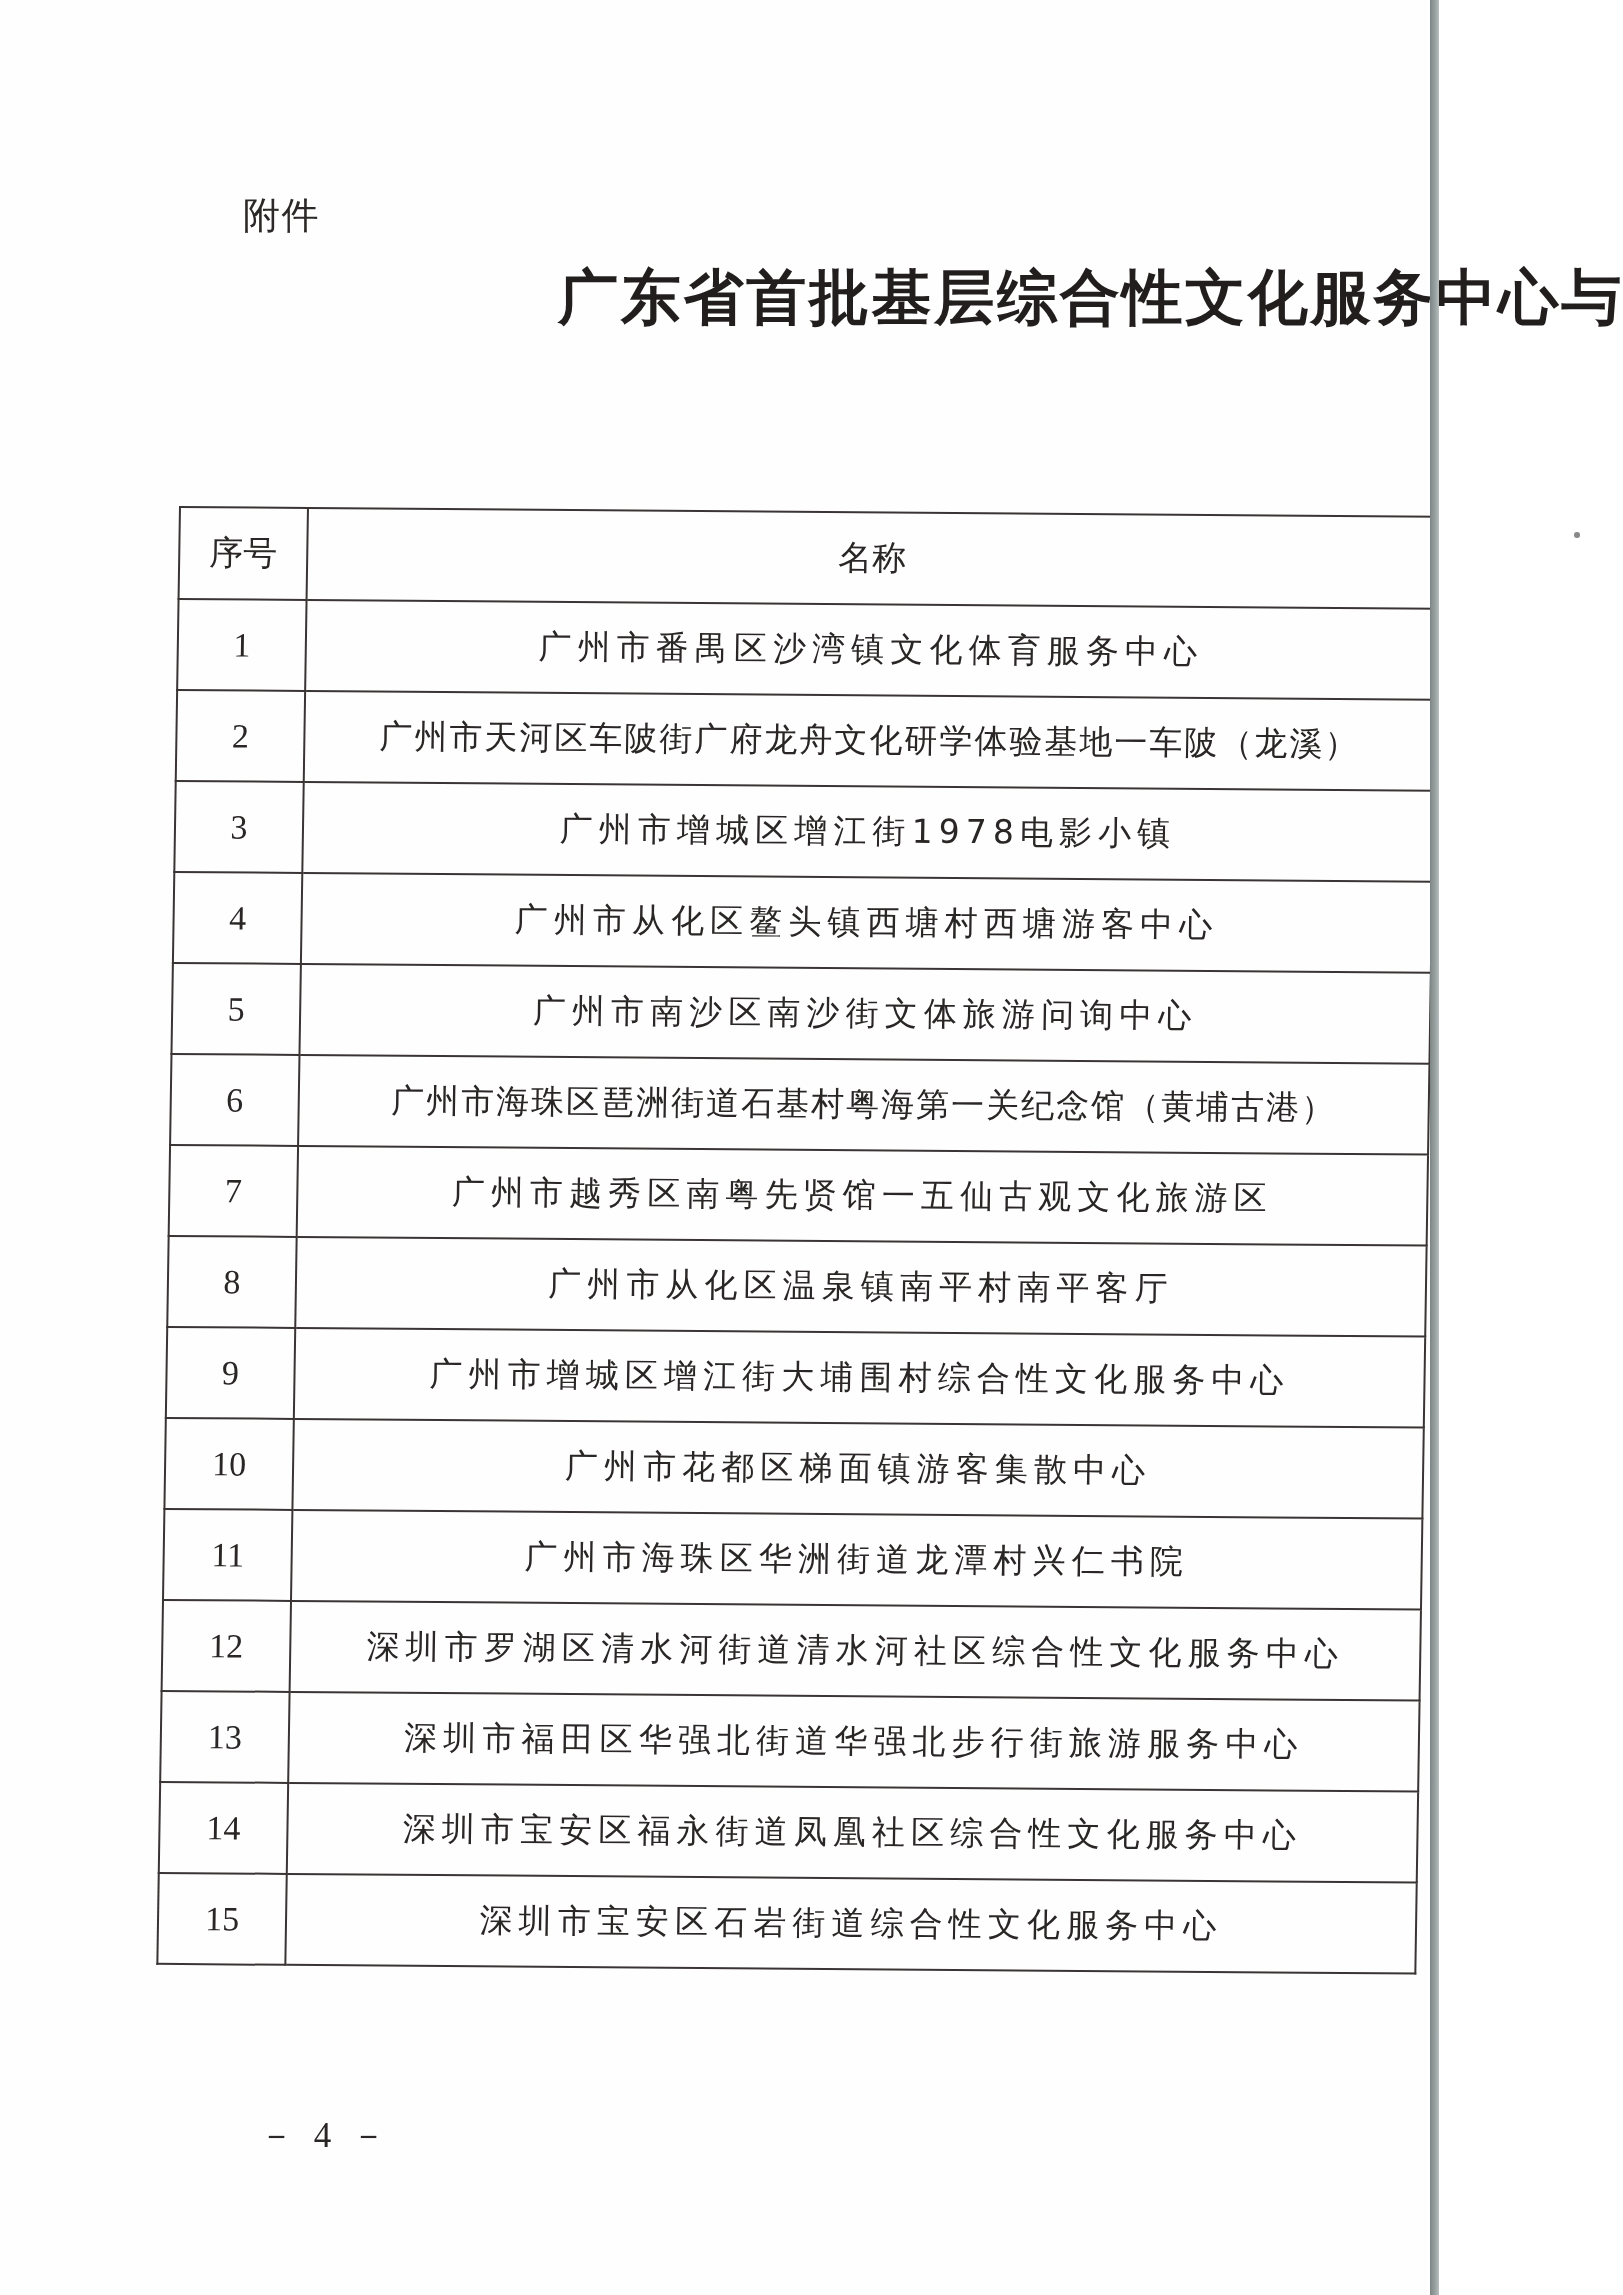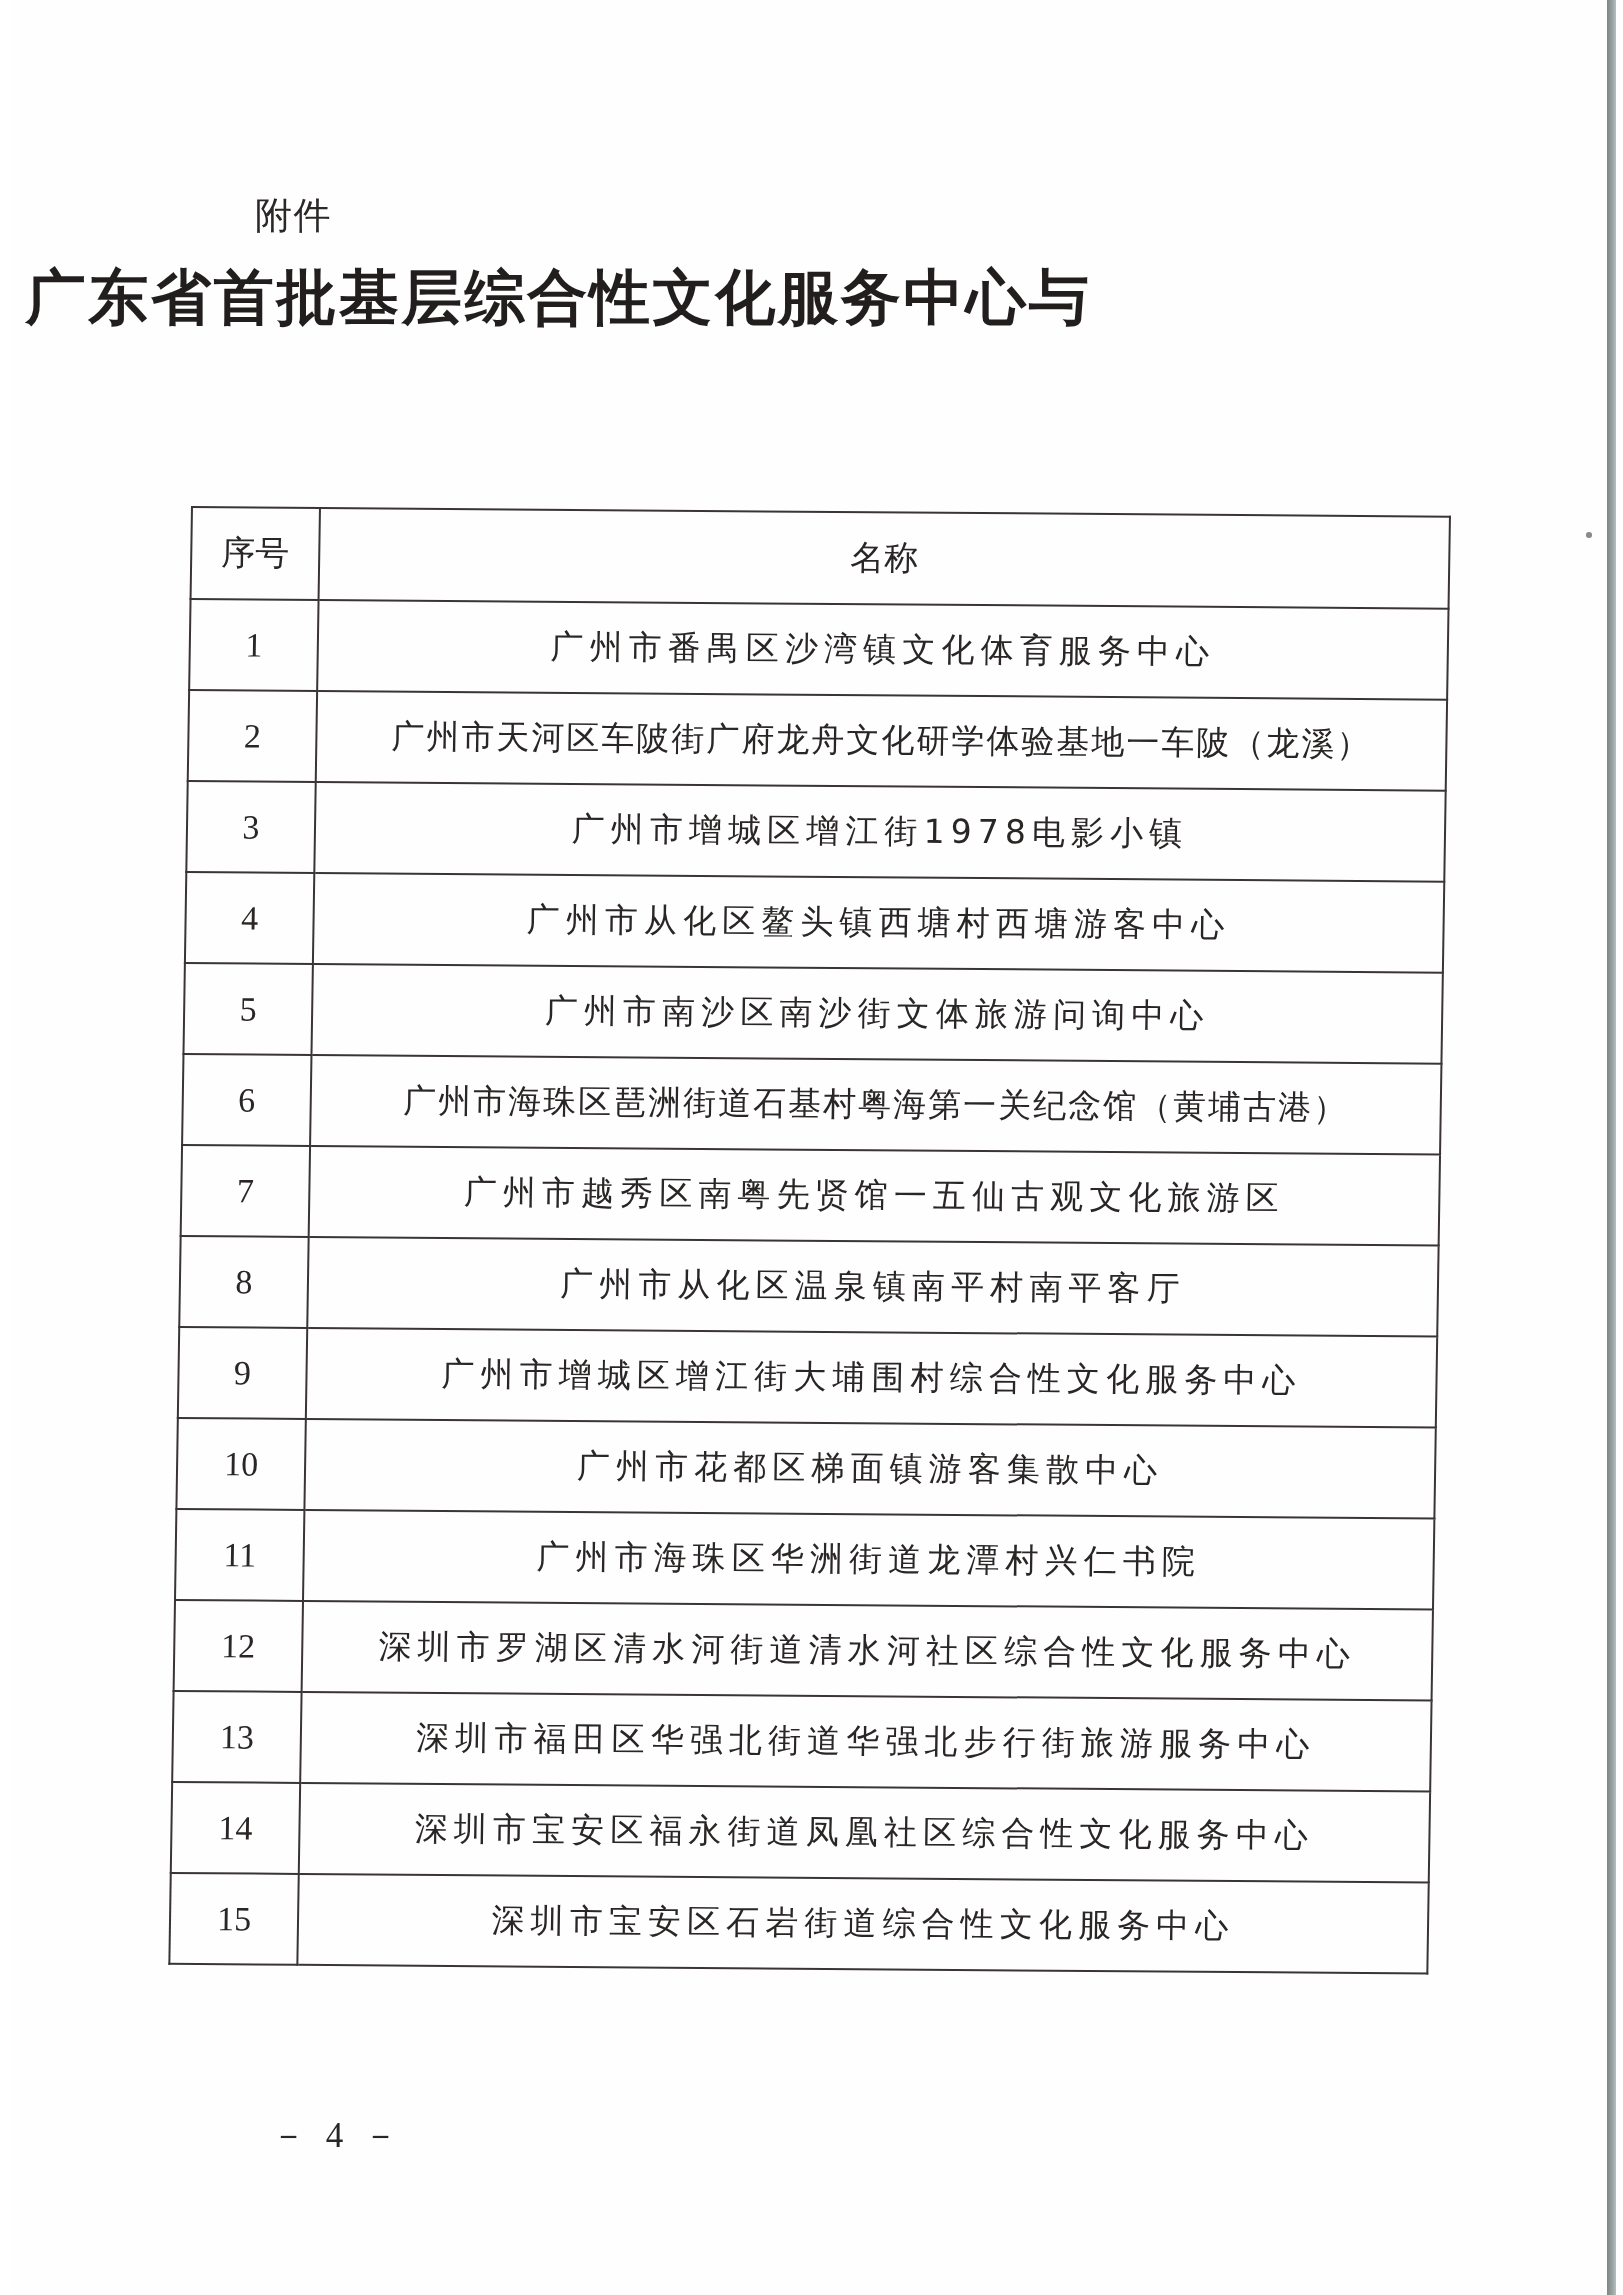--- a/index.html
+++ b/index.html
@@ -10,22 +10,22 @@
     body {
       width: 1624px;
       height: 2295px;
       position: relative;
       overflow: hidden;
       font-family: "DejaVu Sans", "Liberation Sans", sans-serif;
       color: #2a2626;
     }
     .page {
       position: absolute;
-      left: 12px; top: 0;
-      width: 1604px;
+      left: 0; top: 0;
+      width: 1439px;
       height: 2295px;
       background: #fefefe;
     }
     .scan-edge {
       position: absolute;
       top: 0;
       right: 0;
       width: 9.5px;
       height: 2295px;
       background: linear-gradient(to right, #7d8585, #9aa3a3 60%, #b7bfbf);
@@ -37,21 +37,21 @@
       font-size: 37px;
       letter-spacing: 1.4px;
       color: #2c2828;
       font-family: "DejaVu Sans", sans-serif;
     }
     .doc-title {
       position: absolute;
       left: 0;
       width: 1624px;
       top: 251px;
-      text-align: left;
+      text-align: right;
       font-family: Liberation Sans, sans-serif;
       font-weight: bold;
       font-size: 60px;
       line-height: 94px;
       color: #221e1e;
       letter-spacing: 2.7px;
     }
     .doc-title .line {
       display: block;
     }

